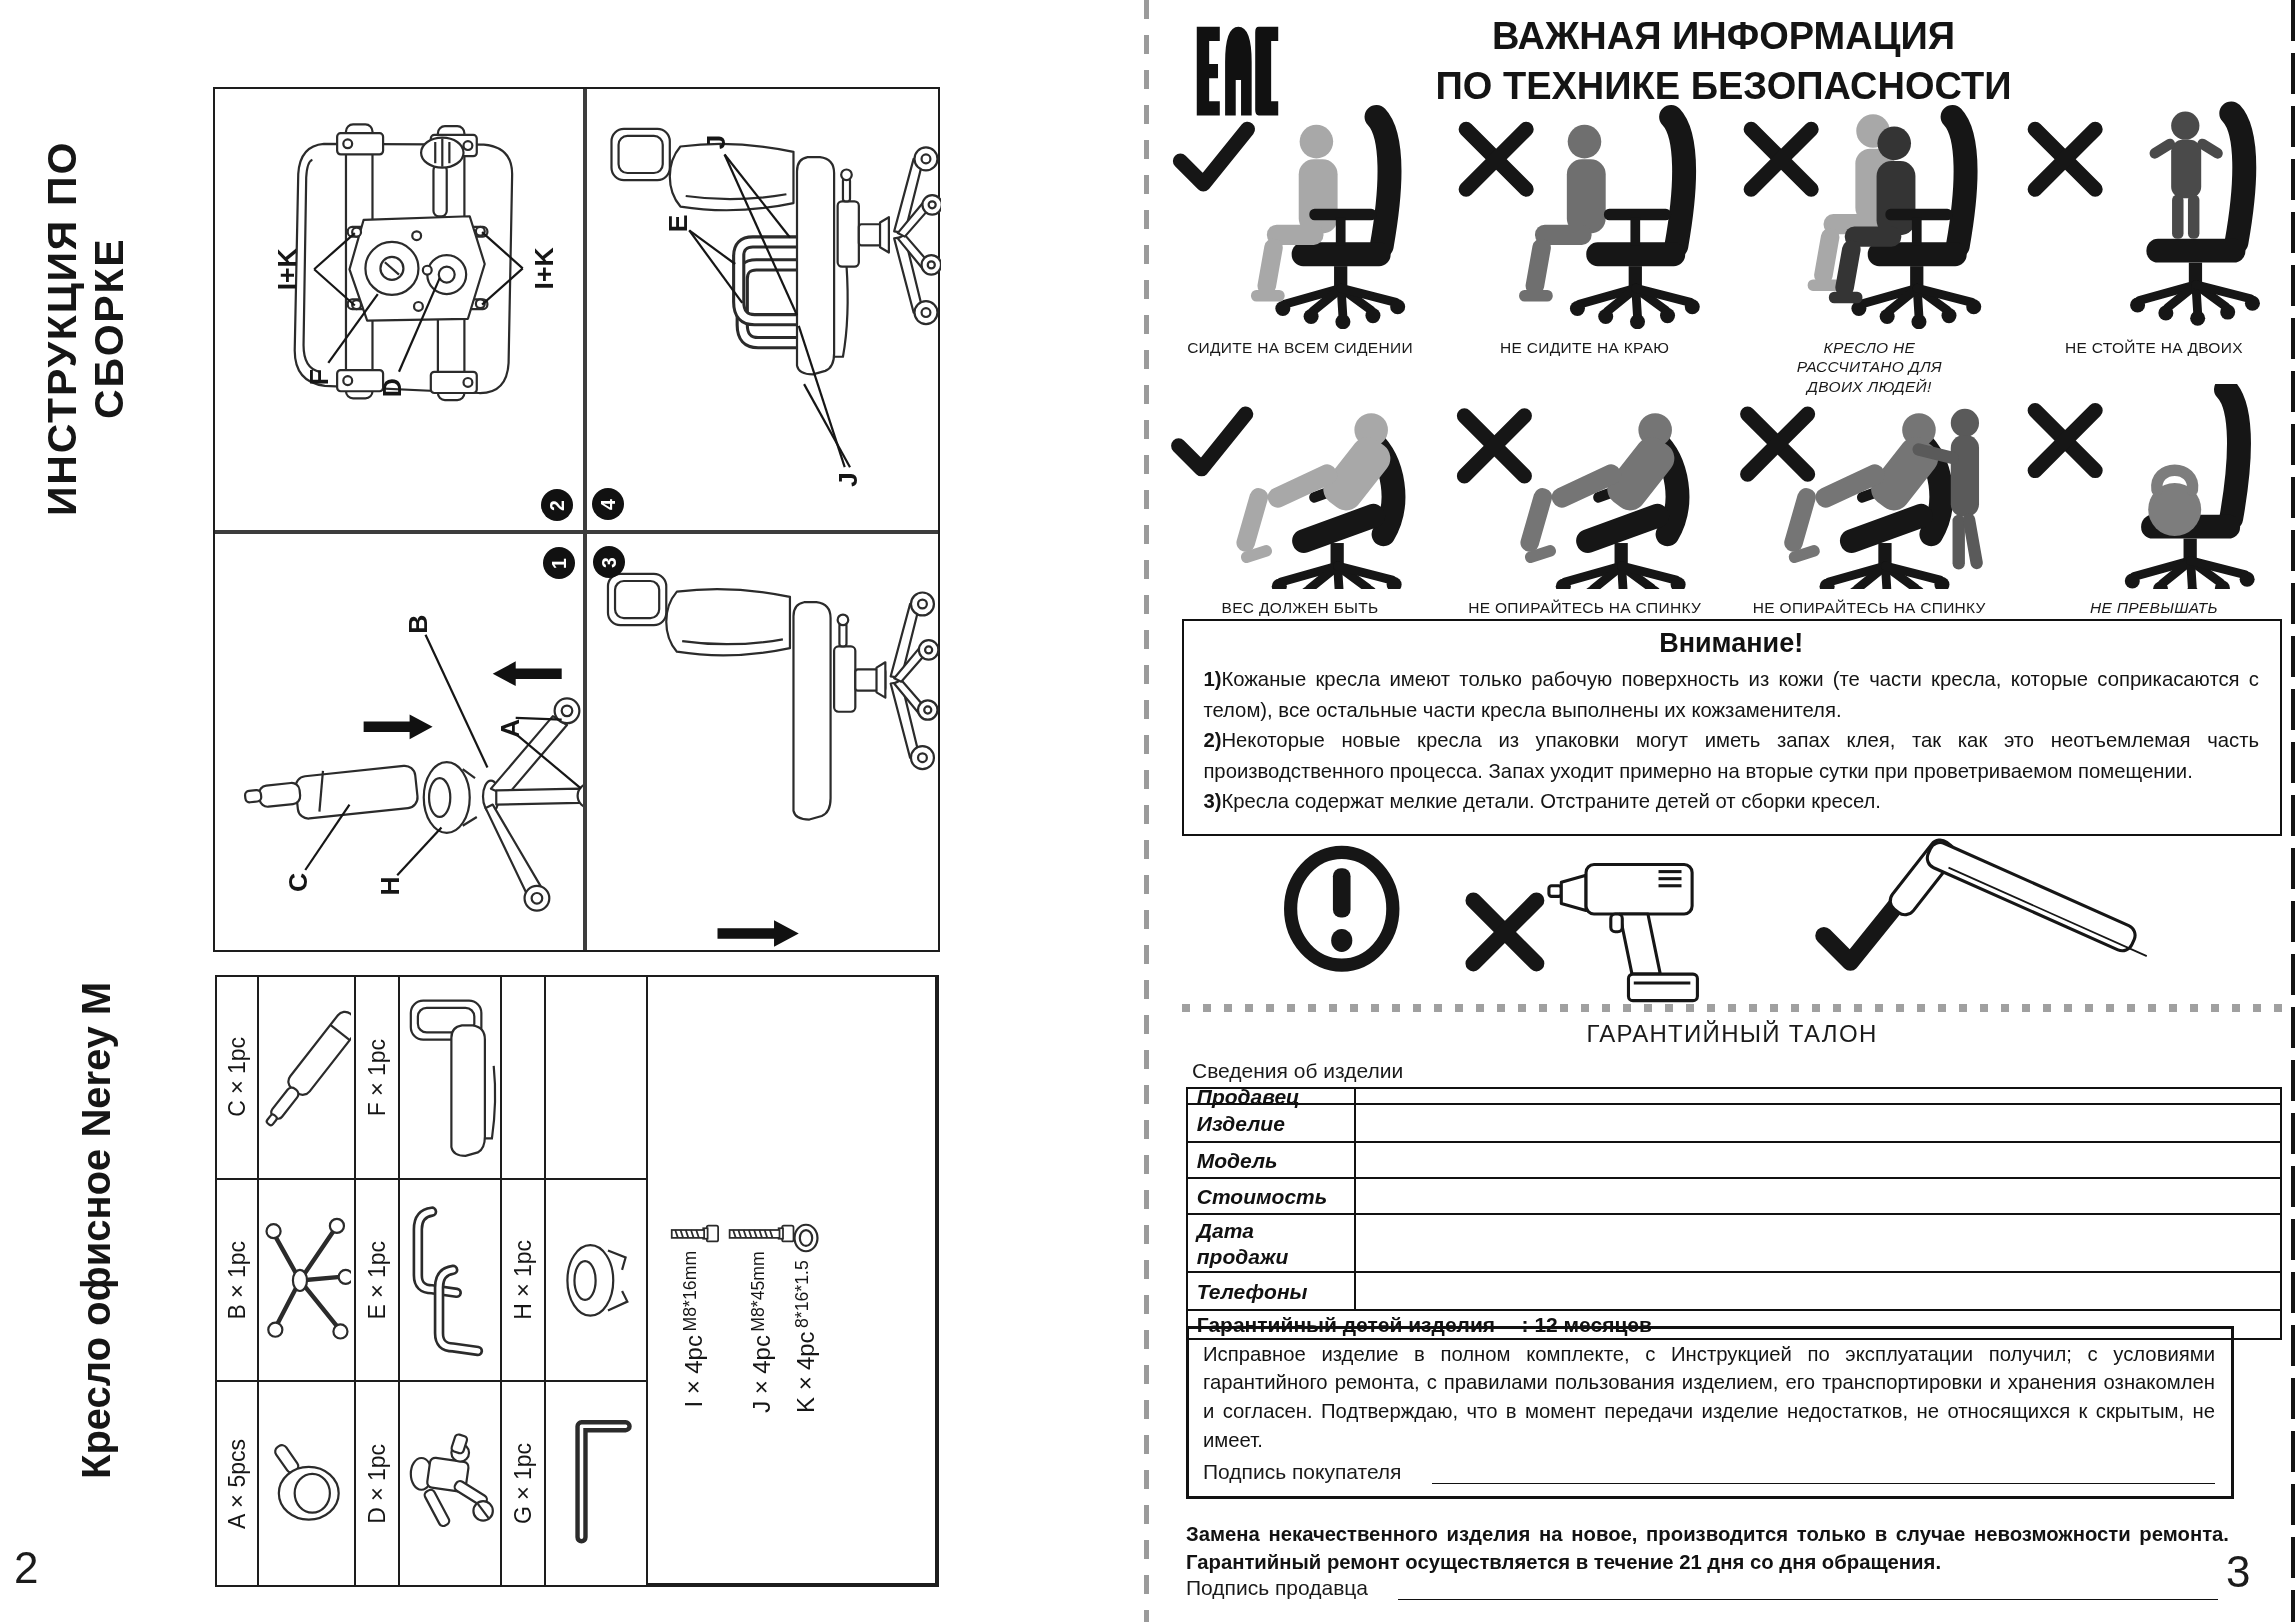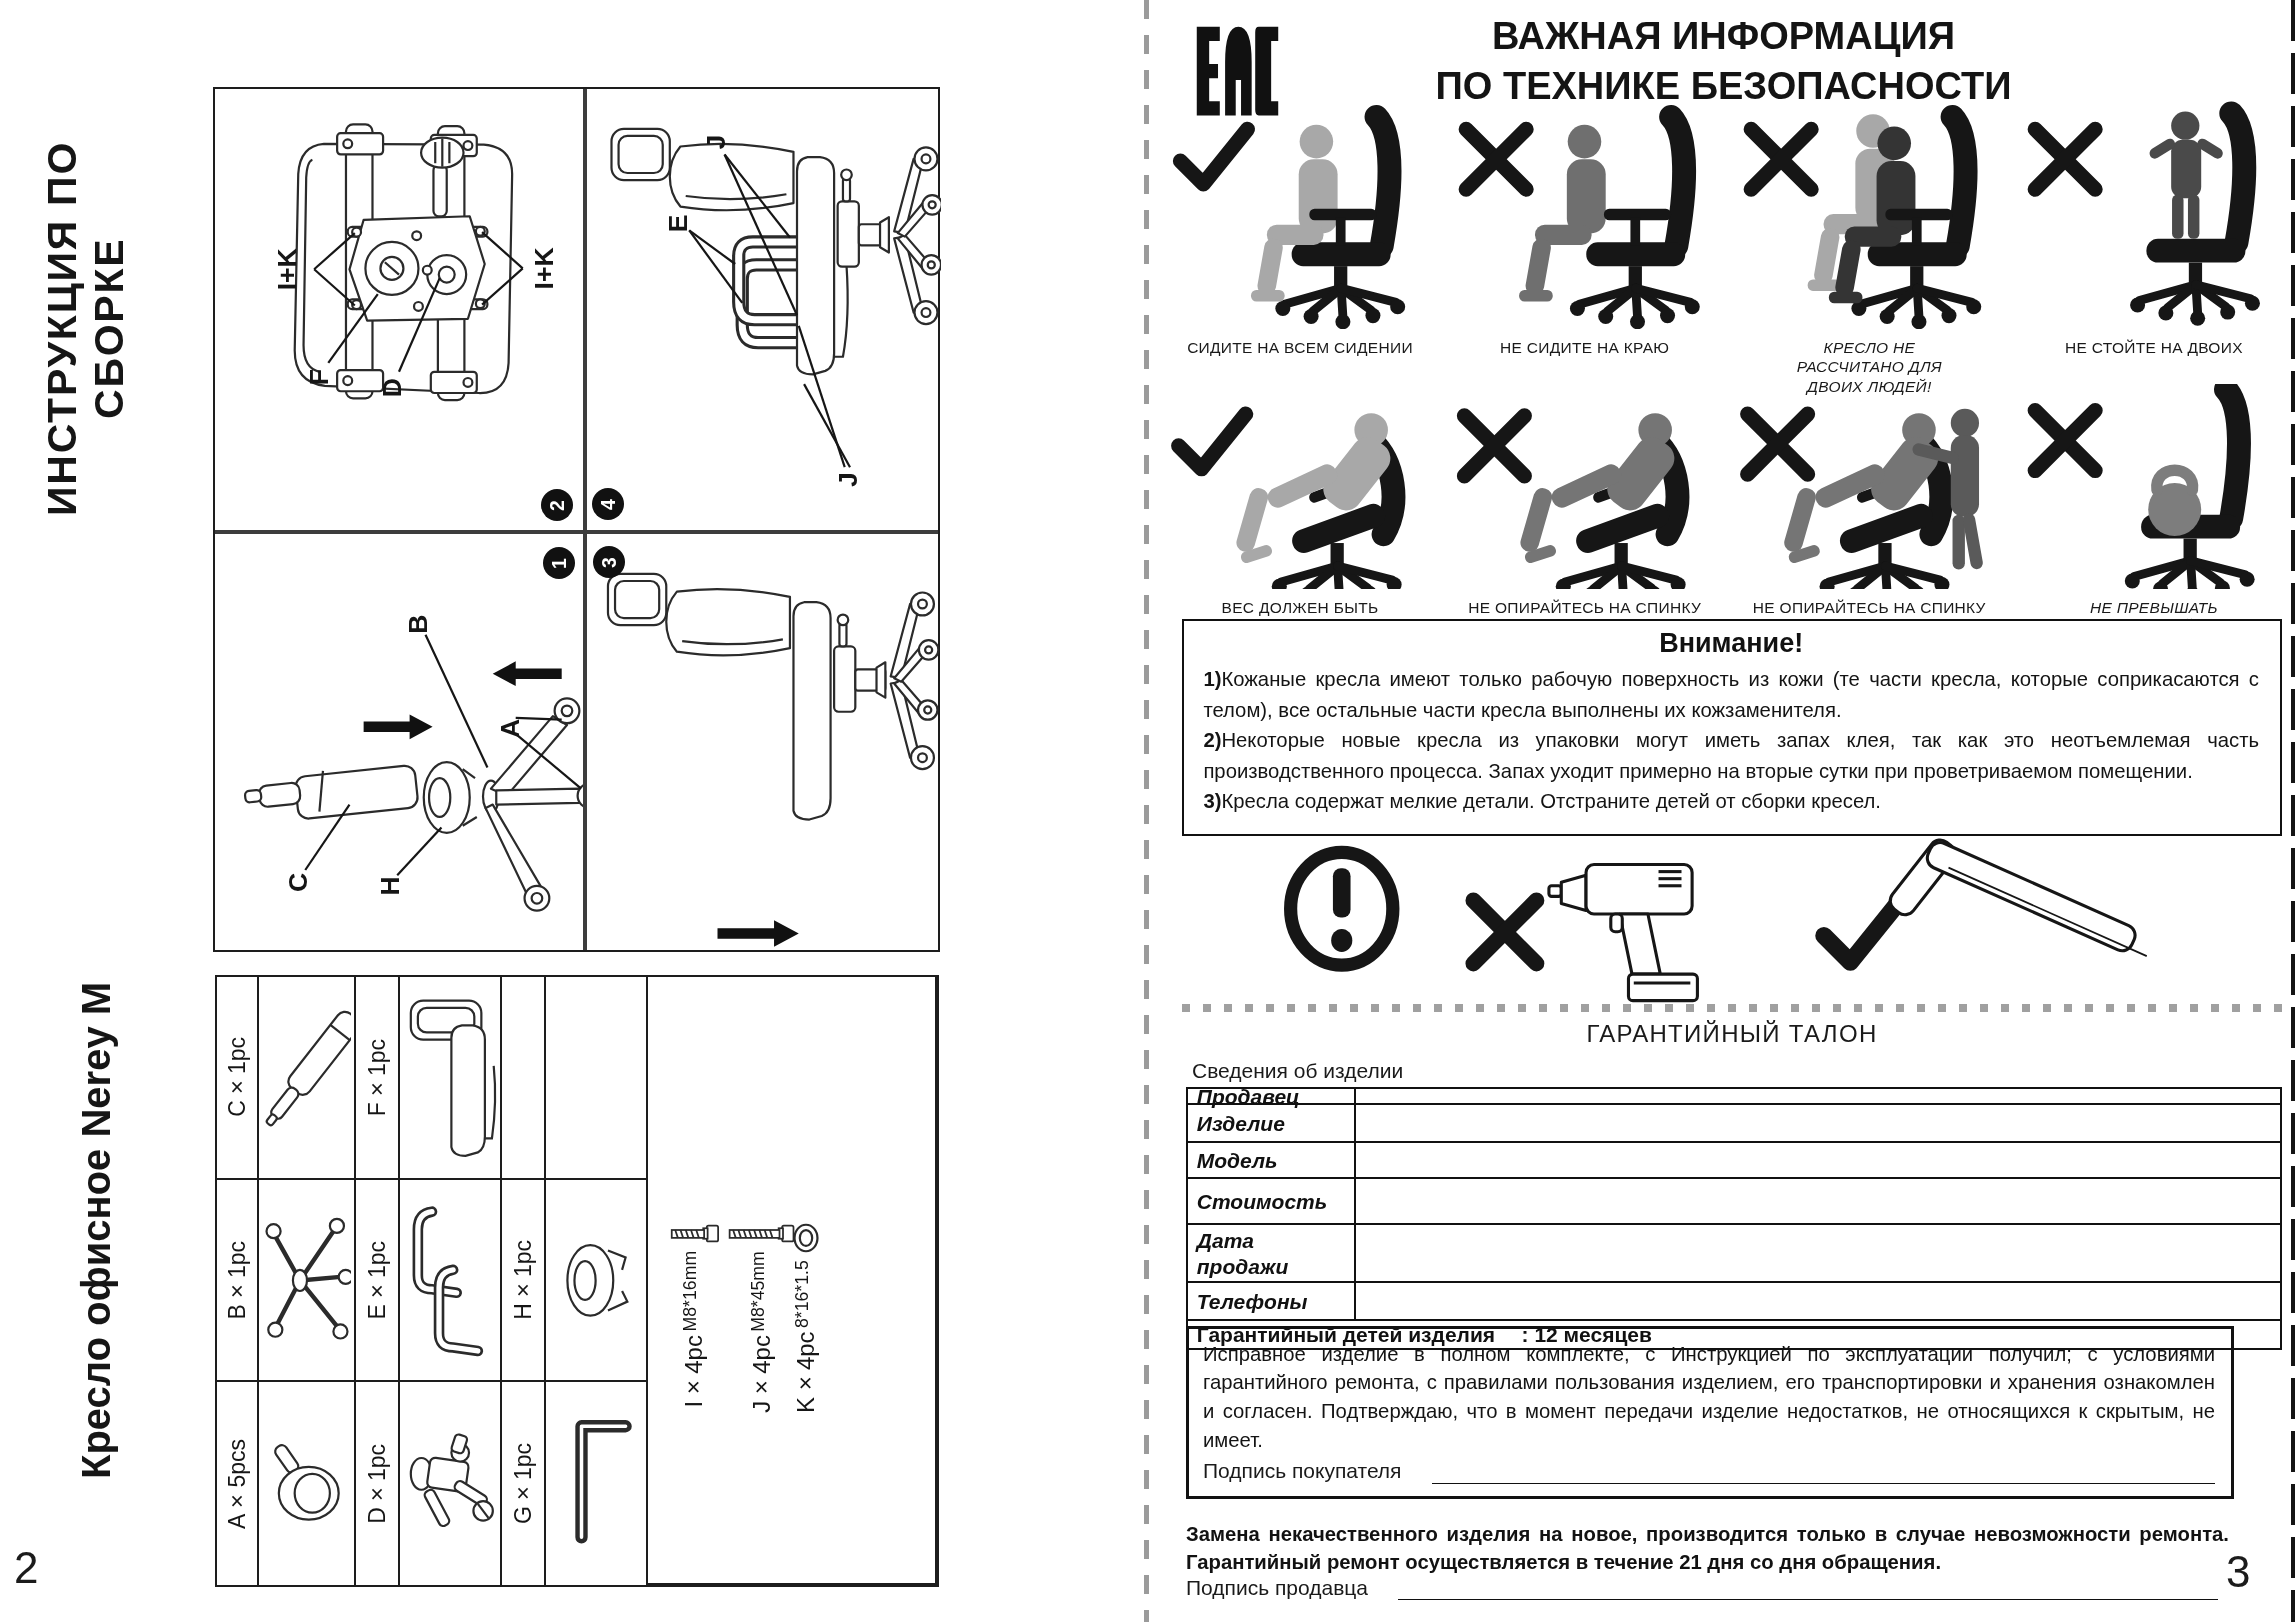--- a/index.html
+++ b/index.html
@@ -79,21 +79,21 @@
   .w-label { width:168px; border-right:2.7px solid #111; font-style:italic; font-weight:bold;
     font-size:21px; padding:1.8px 5.3px 0 8.8px; line-height:1.25; display:flex; align-items:center; }
   .w-value { flex:1; }
   .w-term { display:flex; align-items:center; padding:1.8px 0 1.8px 8.8px; font-size:21px; }
   .w-term .t-label { font-weight:bold; }
   .w-term .t-value { font-weight:bold; margin-left:26.5px; }
 
   #acceptance-box { left:1186px; top:1326px; width:1048px; height:173px; border:3.5px solid #111;
     padding:10.6px 16px 12.4px 14px; display:flex; flex-direction:column; }
   #acceptance-text { font-size:20.3px; line-height:1.42; text-align:justify; color:#141414; }
-  .sign-row { display:flex; align-items:center; }
+  .sign-row { display:flex; align-items:flex-end; }
   #buyer-sign-row { margin-top:auto; }
   .sign-label { font-size:21px; color:#1a1a1a; white-space:nowrap; }
   .sign-line { flex:1; border-bottom:1.8px solid #111; height:25px; margin-left:30px; }
 
   #replacement-note { left:1186px; top:1520px; width:1043px; font-size:20.3px; font-weight:bold;
     line-height:1.4; text-align:justify; color:#121212; }
   #seller-sign-row { left:1186px; top:1575px; width:1032px; }
 </style>
 </head>
 <body>
@@ -681,21 +681,21 @@
         <div class="w-value"></div>
       </div>
     <div class="w-row" style="height:38px">
         <div class="w-label">Изделие</div>
         <div class="w-value"></div>
       </div>
     <div class="w-row" style="height:36px">
         <div class="w-label">Модель</div>
         <div class="w-value"></div>
       </div>
-    <div class="w-row" style="height:46px">
+    <div class="w-row" style="height:36px">
         <div class="w-label">Стоимость</div>
         <div class="w-value"></div>
       </div>
     <div class="w-row" style="height:58px">
         <div class="w-label">Дата продажи</div>
         <div class="w-value"></div>
       </div>
     <div class="w-row" style="height:38px">
         <div class="w-label">Телефоны</div>
         <div class="w-value"></div>

